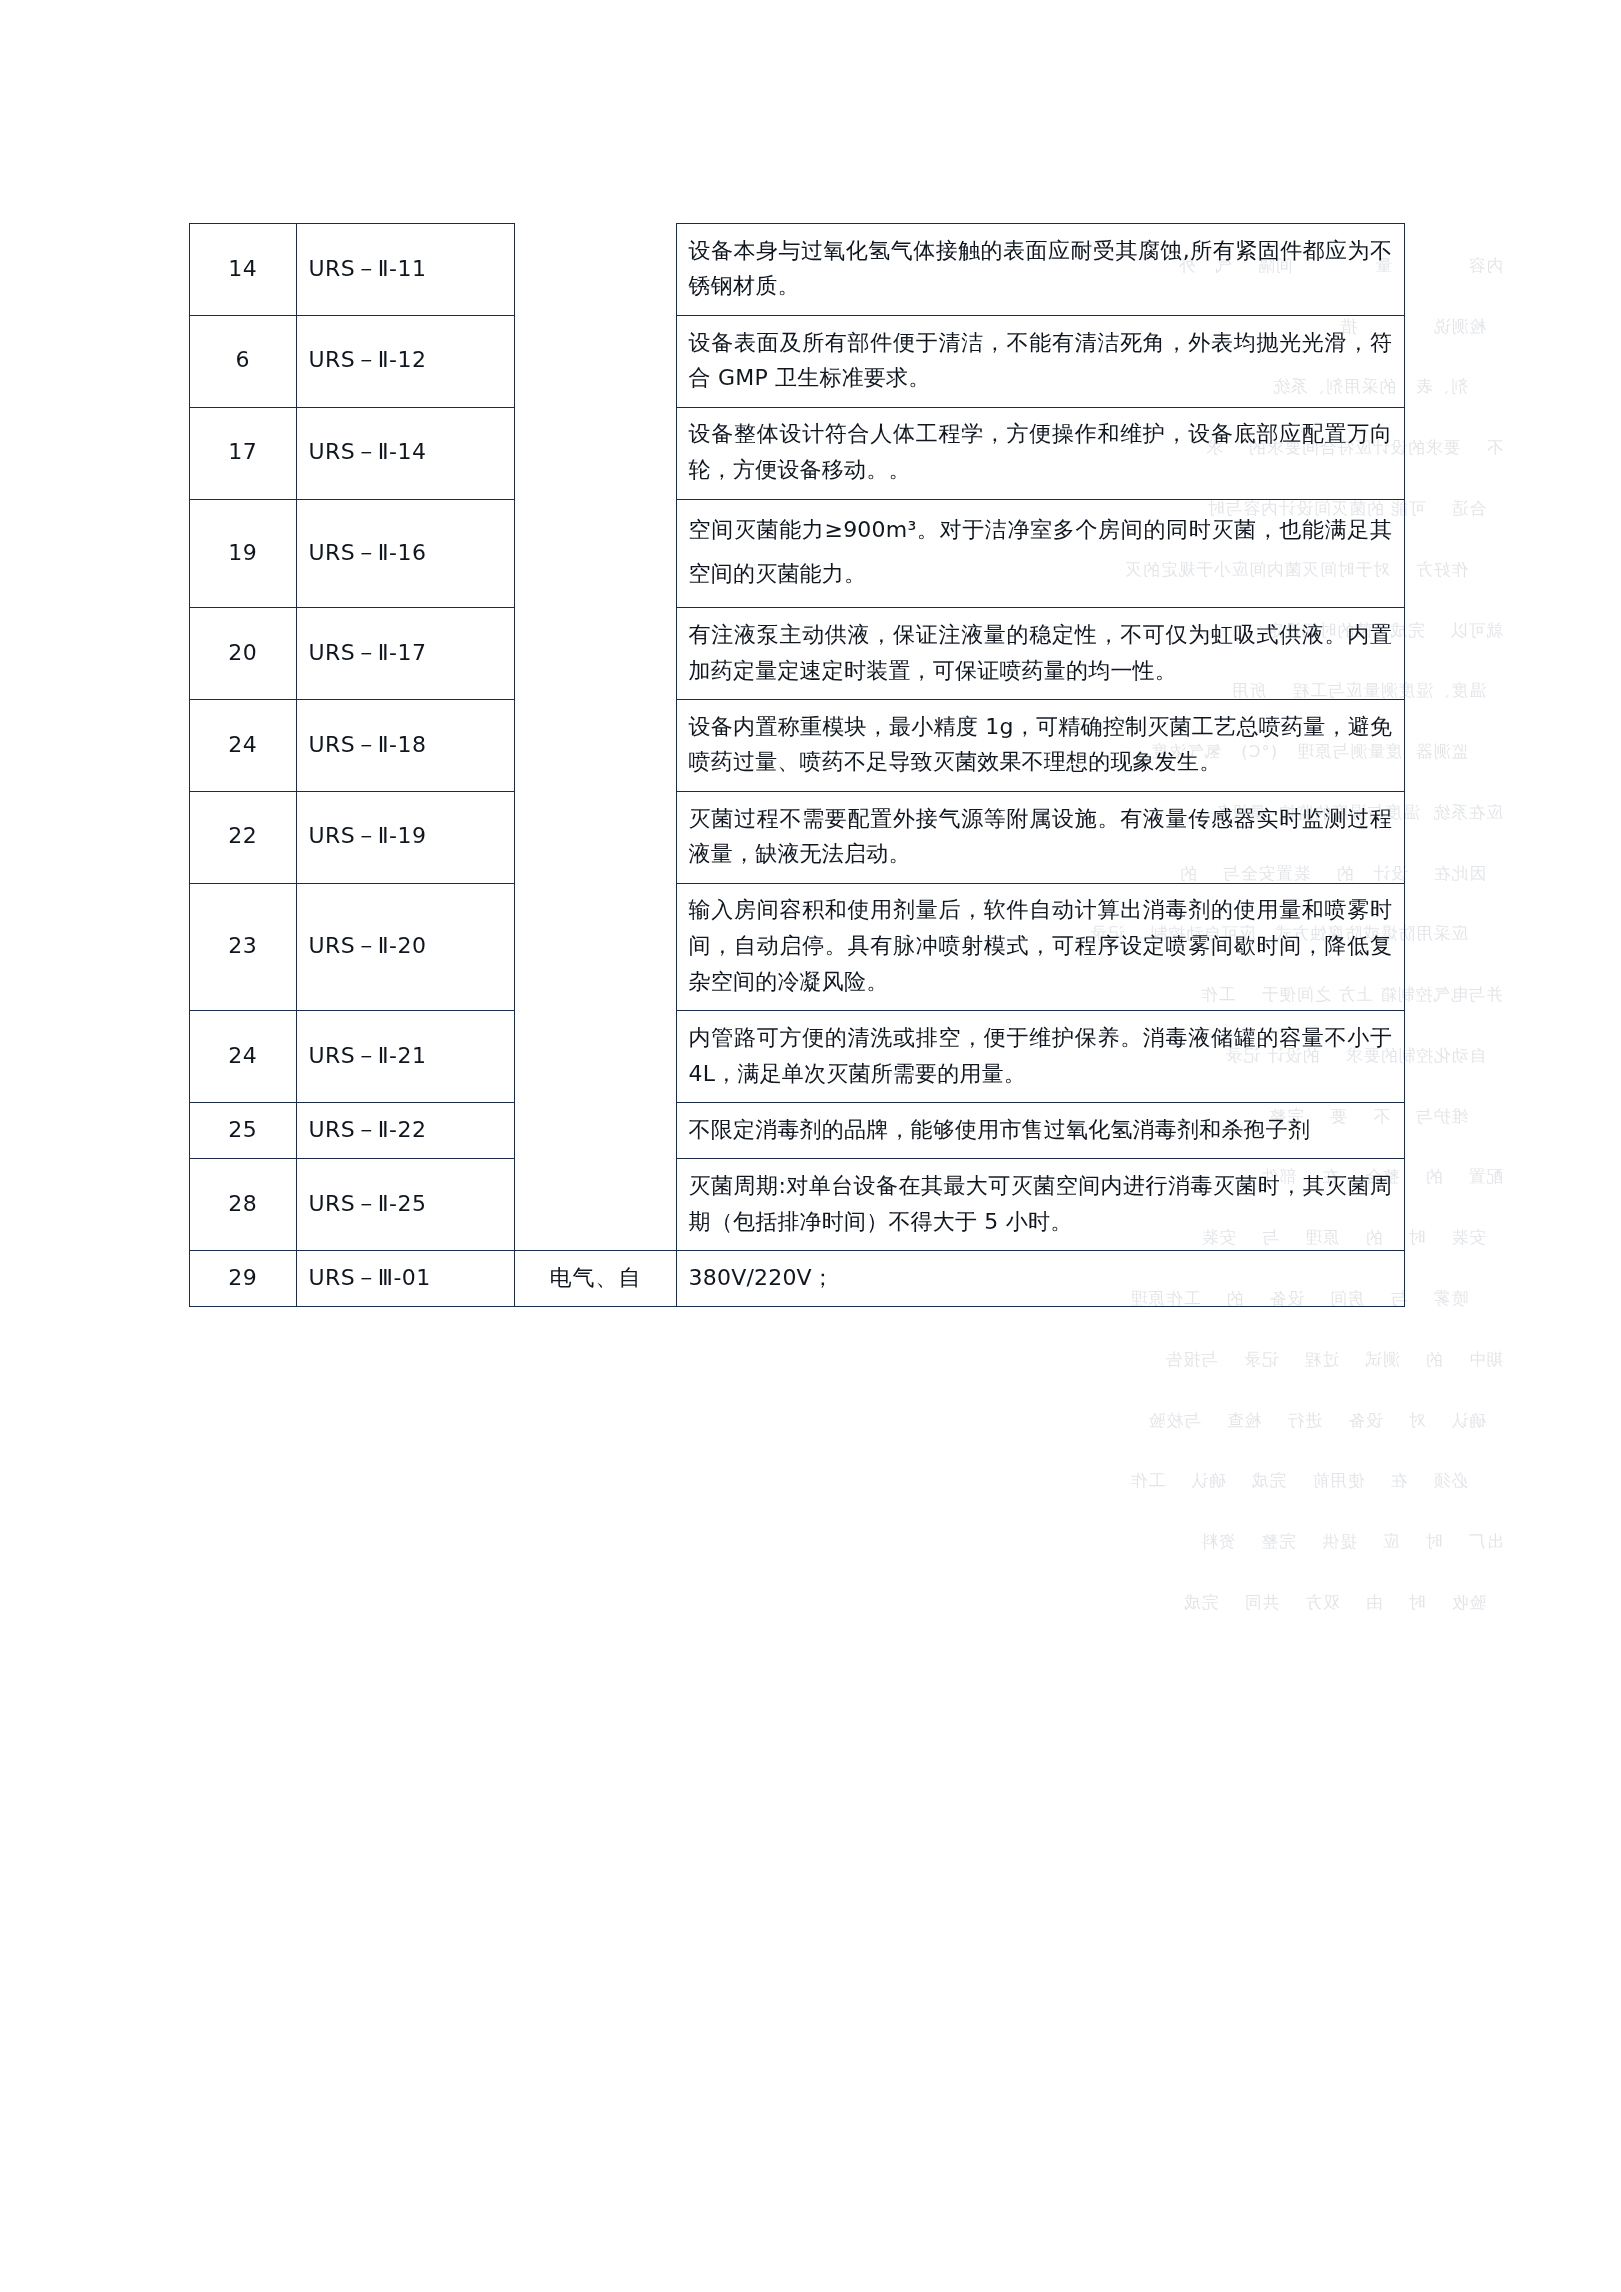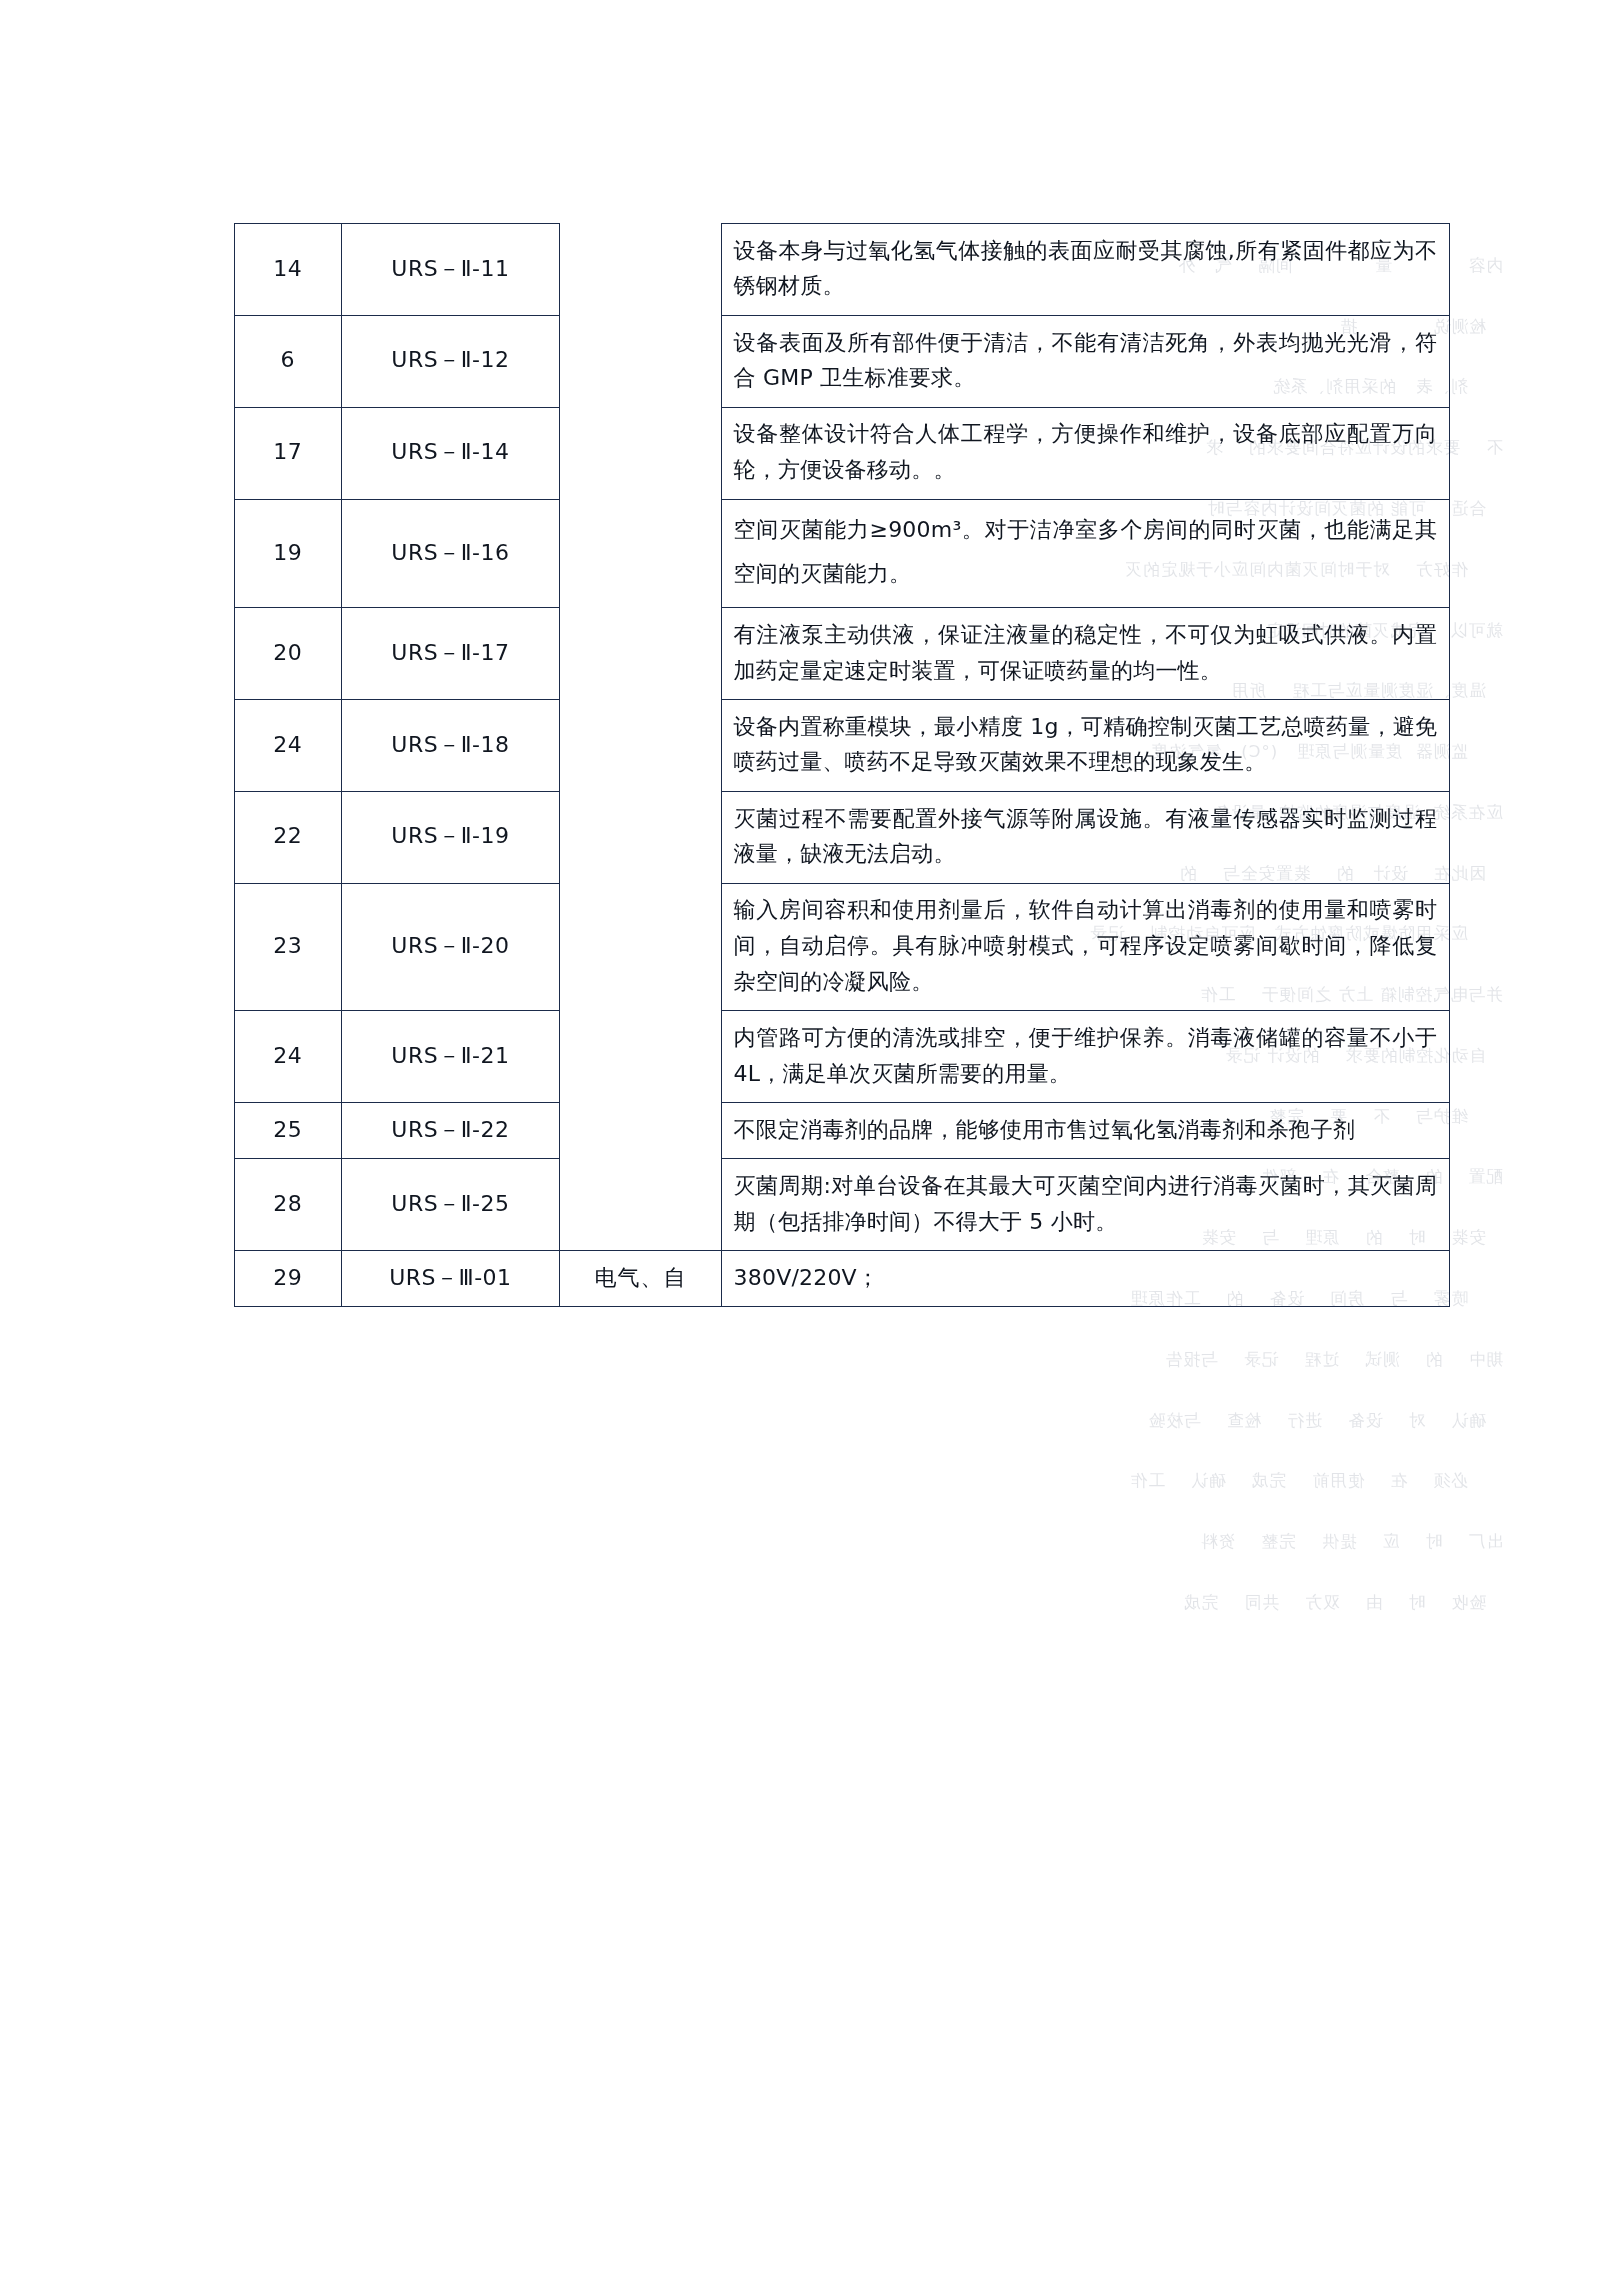--- a/index.html
+++ b/index.html
@@ -41,39 +41,37 @@
   }
 
   table.urs {
     position: absolute;
     left: 189px;
     top: 223px;
     width: 1216px;
     border-collapse: collapse;
     table-layout: fixed;
     background: transparent;
-    margin-left: 45px;
   }
   table.urs td {
     border: 1.6px solid #1b2b4a;
     vertical-align: middle;
     padding: 8.8px 11.8px 10.8px 11.8px;
     font-size: 22px;
     line-height: 1.62;
     color: #101620;
   }
   td.col-no {
     width: 82px;
     text-align: center;
     font-size: 22.5px;
     letter-spacing: 0.5px;
   }
   td.col-code {
     width: 194px;
-    text-align: center;
     font-size: 21.6px;
     white-space: nowrap;
     letter-spacing: 0.5px;
   }
   td.col-cat {
     width: 137px;
     text-align: center;
     font-size: 22.5px;
     line-height: 1.7;
     letter-spacing: 1px;

